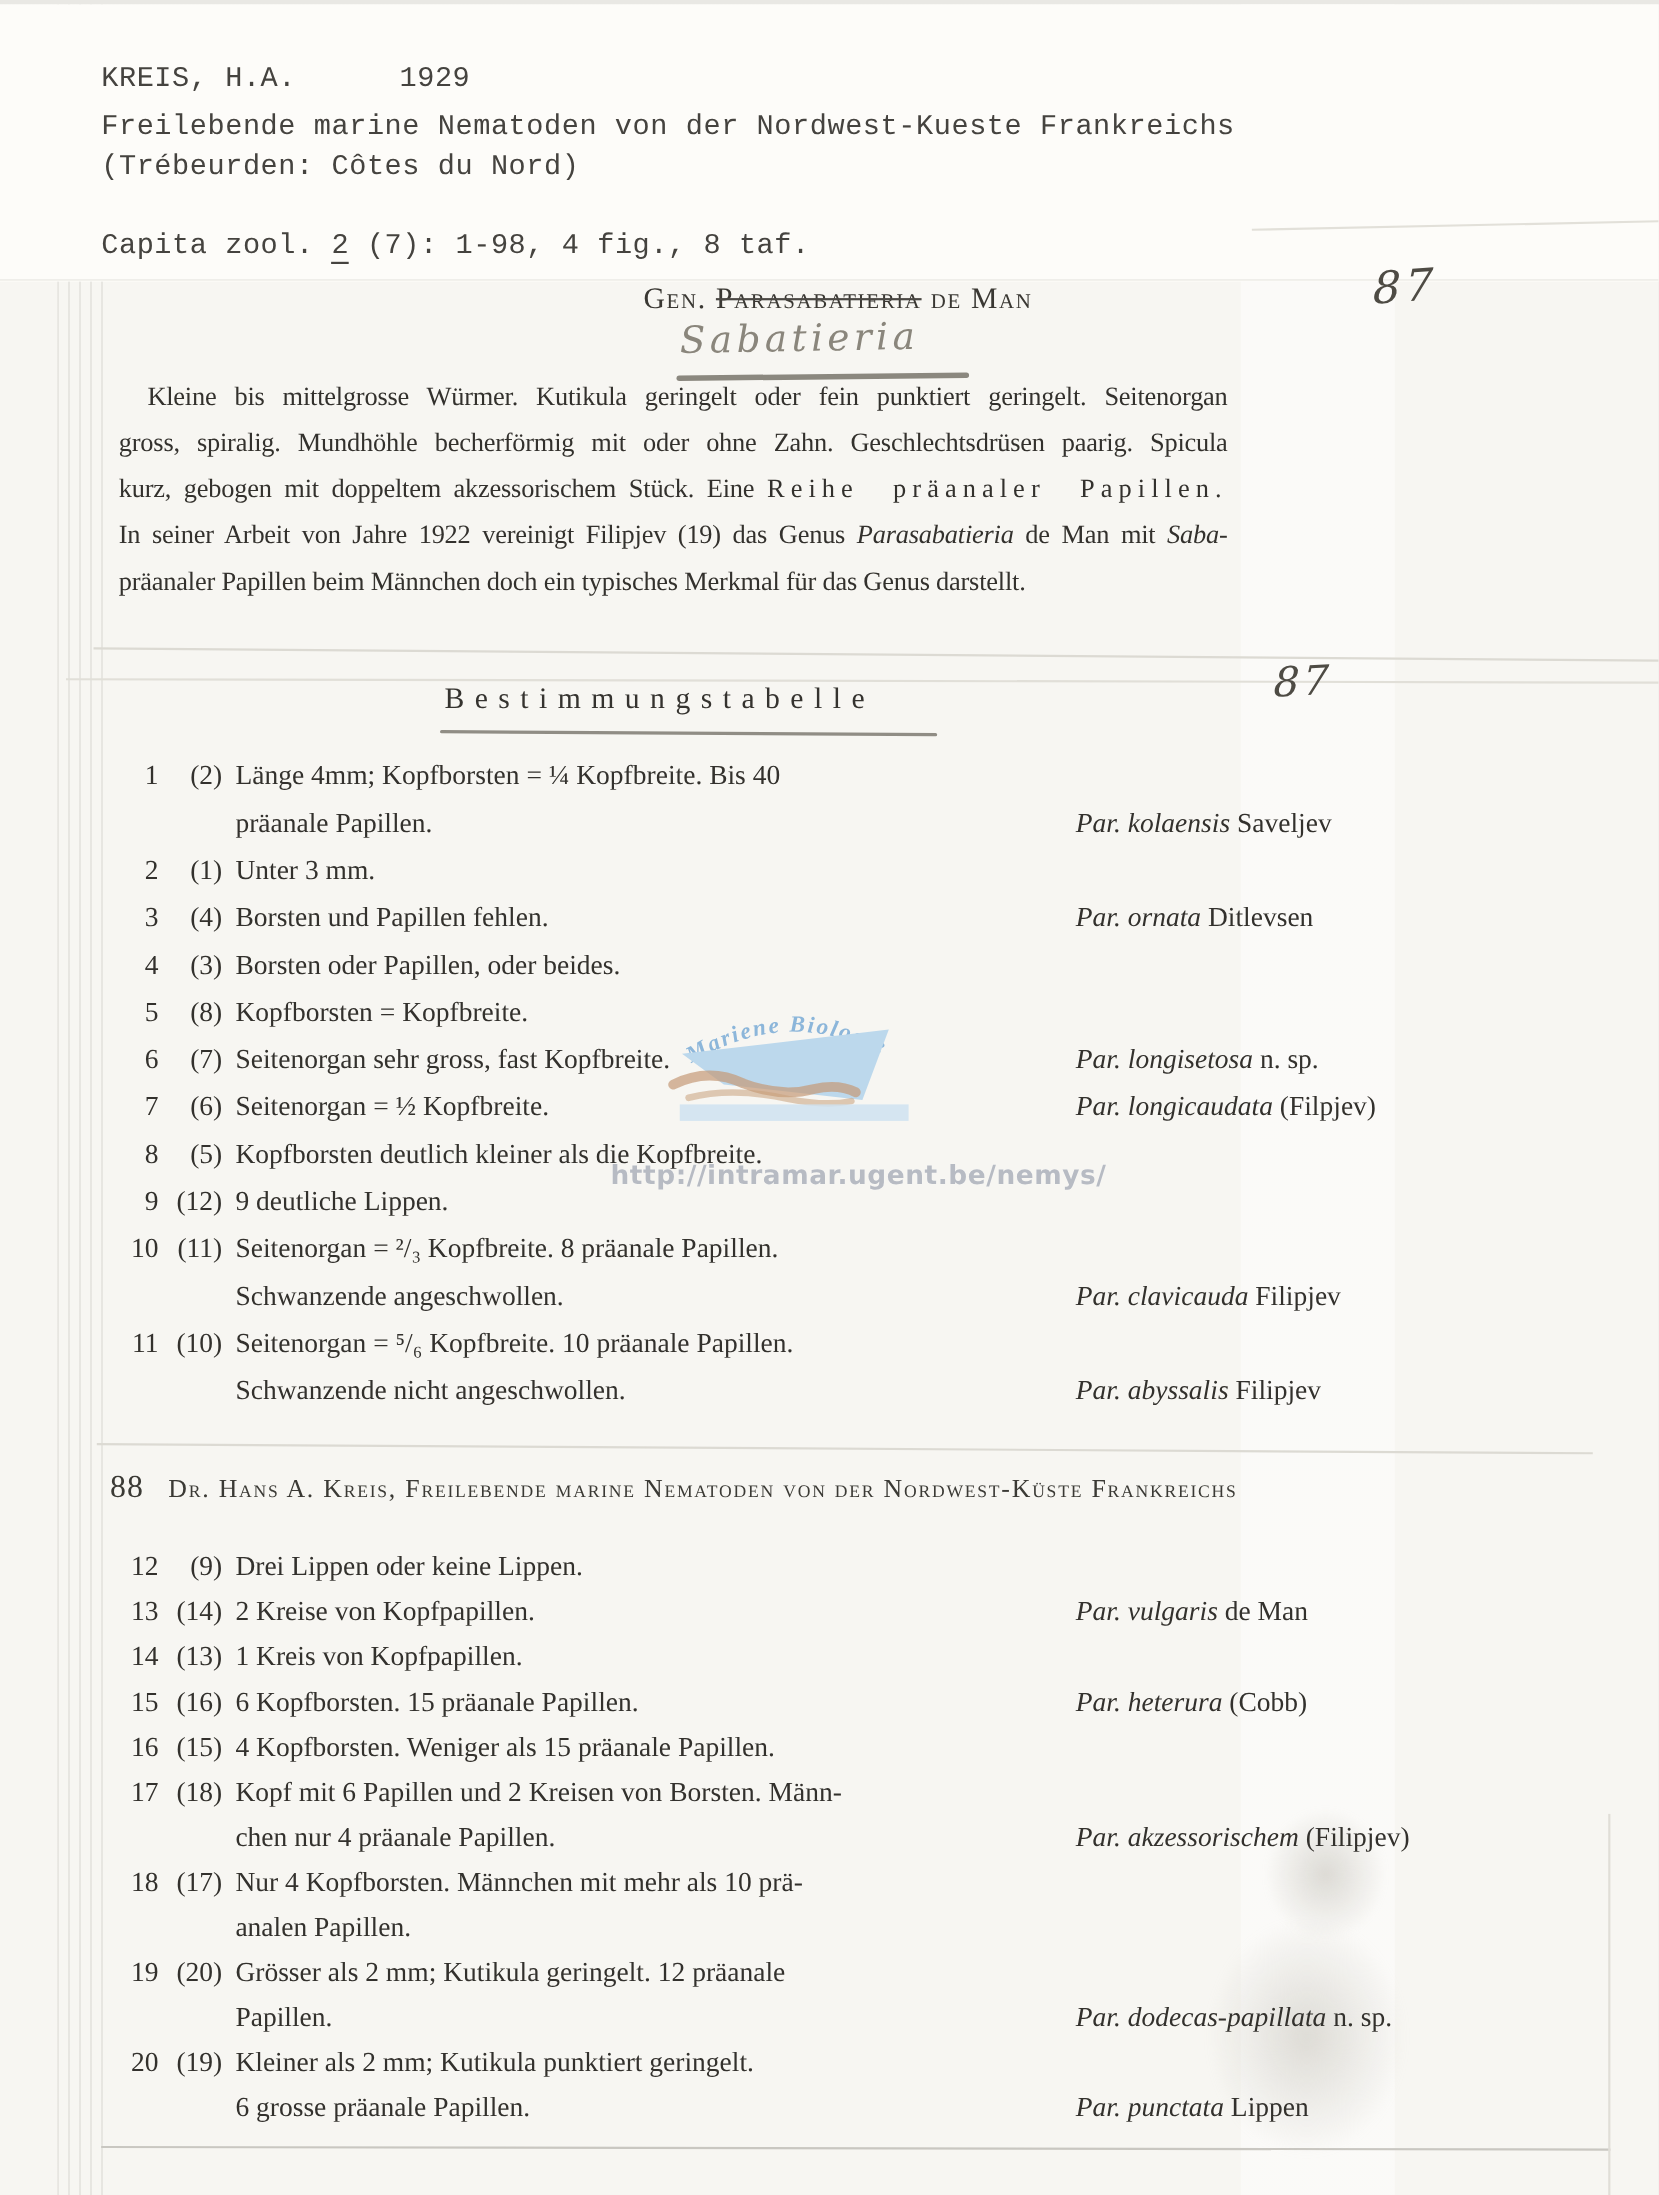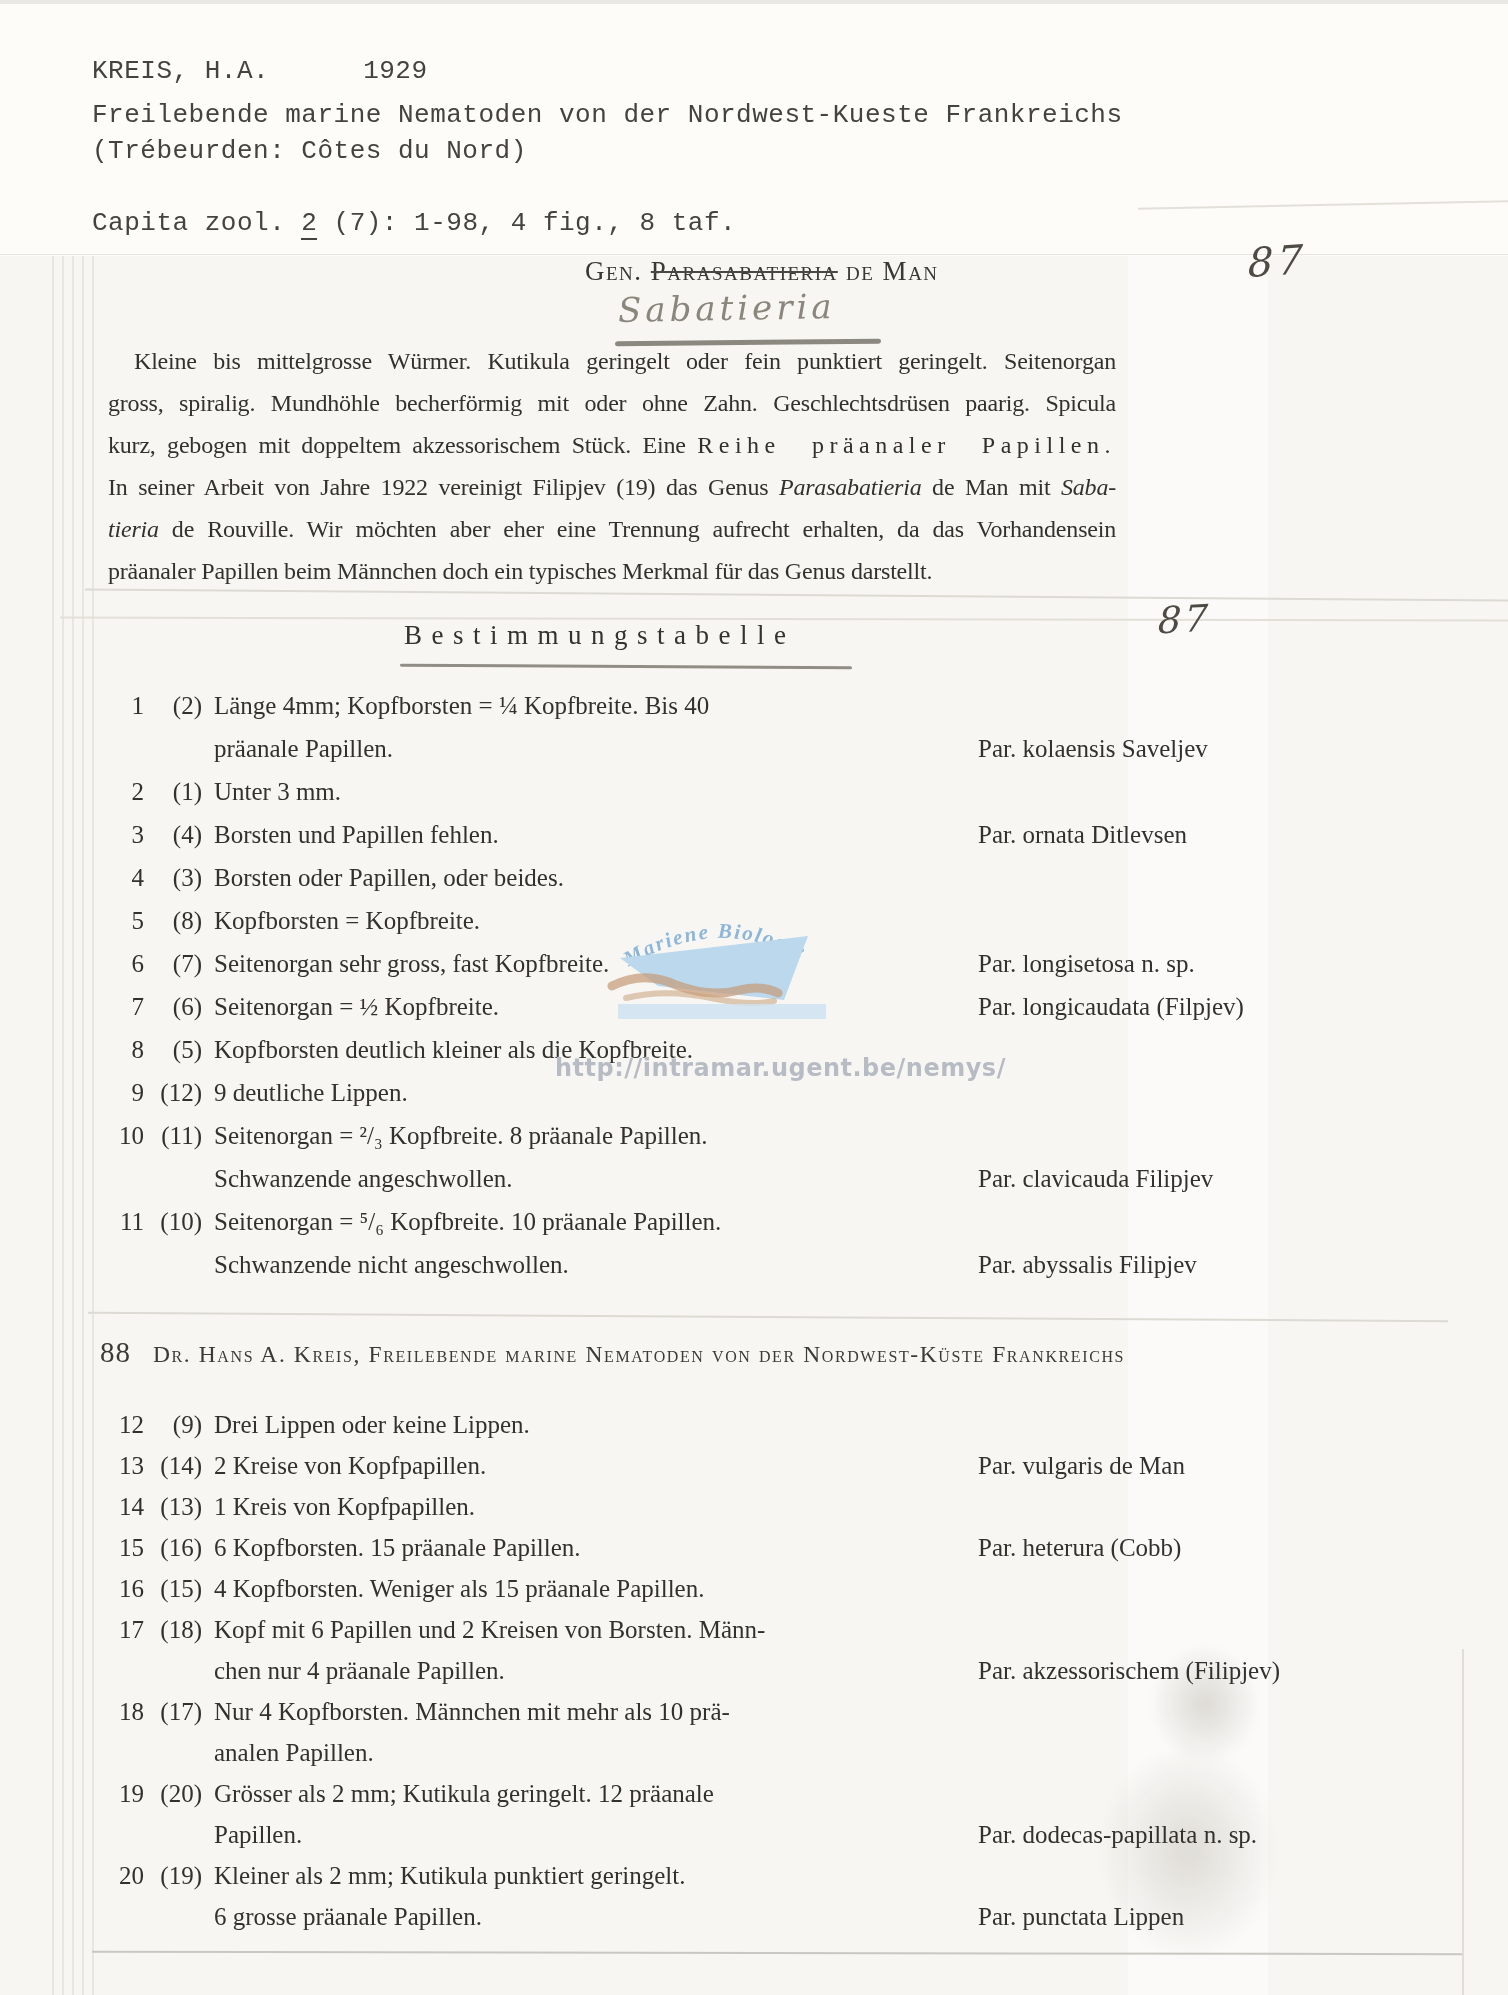--- a/index.html
+++ b/index.html
@@ -60,21 +60,21 @@
       border-radius:2px;transform:rotate(.35deg);}
   
   .key{position:absolute;left:108px;width:1392px;font-size:25px;color:#33312d;}
   .key1{top:680px;line-height:43px;}
   .key2{top:1400px;line-height:41px;}
   .kl{position:relative;display:flex;white-space:nowrap;}
   .kn{width:36px;text-align:right;flex:none;}
   .kr{width:58px;text-align:right;flex:none;}
   .kd{margin-left:12px;}
   .ks{position:absolute;left:870px;top:0;white-space:nowrap;}
-  .ksi{}
+  .ksi{font-style:italic;}
   
   .p88{position:absolute;left:100px;top:1332px;white-space:nowrap;color:#3b3a35;}
   .p88-num{font-size:29px;letter-spacing:1px;}
   .p88-title{font-variant:small-caps;font-size:23.5px;letter-spacing:1.6px;margin-left:22px;}
   
   .wm-logo{position:absolute;left:606px;top:902px;width:232px;height:128px;}
   .wm-url{position:absolute;left:555px;top:1050px;width:390px;text-align:center;
       font-family:"DejaVu Sans","Liberation Sans",sans-serif;font-weight:bold;font-size:24px;
       letter-spacing:.5px;color:#b7bbc3;text-shadow:0 0 1px #ffffff;}
 </style>
@@ -107,21 +107,20 @@
   </div>
   <div class="hw hw-87-top">87</div>
   <div class="hw-genus">Sabatieria</div>
   <div class="hw-underline"></div>
 
   <div class="paragraph" id="para">
       <div class="pl jl ind"><span>Kleine bis mittelgrosse Würmer. Kutikula geringelt oder fein punktiert geringelt. Seitenorgan</span></div>
       <div class="pl jl"><span>gross, spiralig. Mundhöhle becherförmig mit oder ohne Zahn. Geschlechtsdrüsen paarig. Spicula</span></div>
       <div class="pl jl"><span>kurz, gebogen mit doppeltem akzessorischem Stück. Eine </span><span class="seg-sp">Reihe präanaler Papillen.</span></div>
       <div class="pl jl"><span>In seiner Arbeit von Jahre 1922 vereinigt Filipjev (19) das Genus </span><span class="seg-it ">Parasabatieria</span><span> de Man mit </span><span class="seg-it ">Saba-</span></div>
-      <div class="pl jl"><span class="seg-it ">tieria</span><span> de Rouville. Wir möchten aber eher eine Trennung aufrecht erhalten, da das Vorhandensein</span></div>
       <div class="pl"><span>präanaler Papillen beim Männchen doch ein typisches Merkmal für das Genus darstellt.</span></div>
     </div>
 
   <div class="bt-heading">Bestimmungstabelle</div>
   <div class="bt-underline"></div>
   <div class="hw hw-87-mid">87</div>
 
   <div class="key key1" id="key1">
       <div class="kl">
         <span class="kn">1</span>

